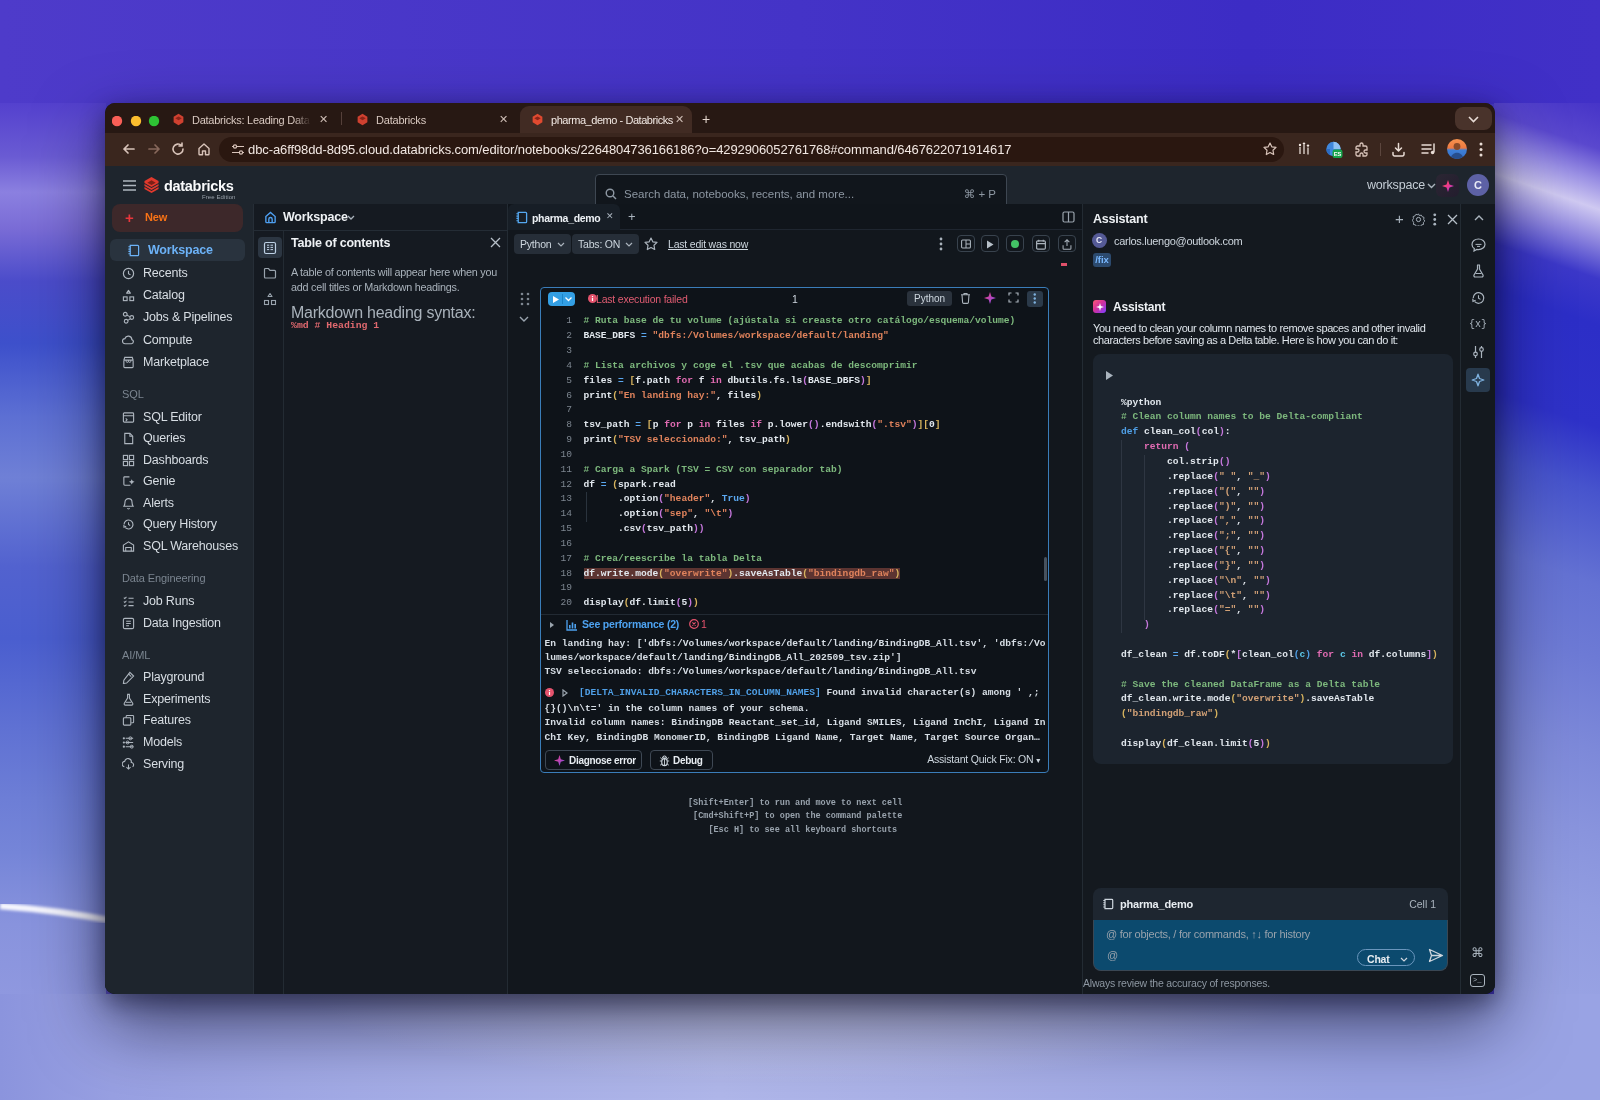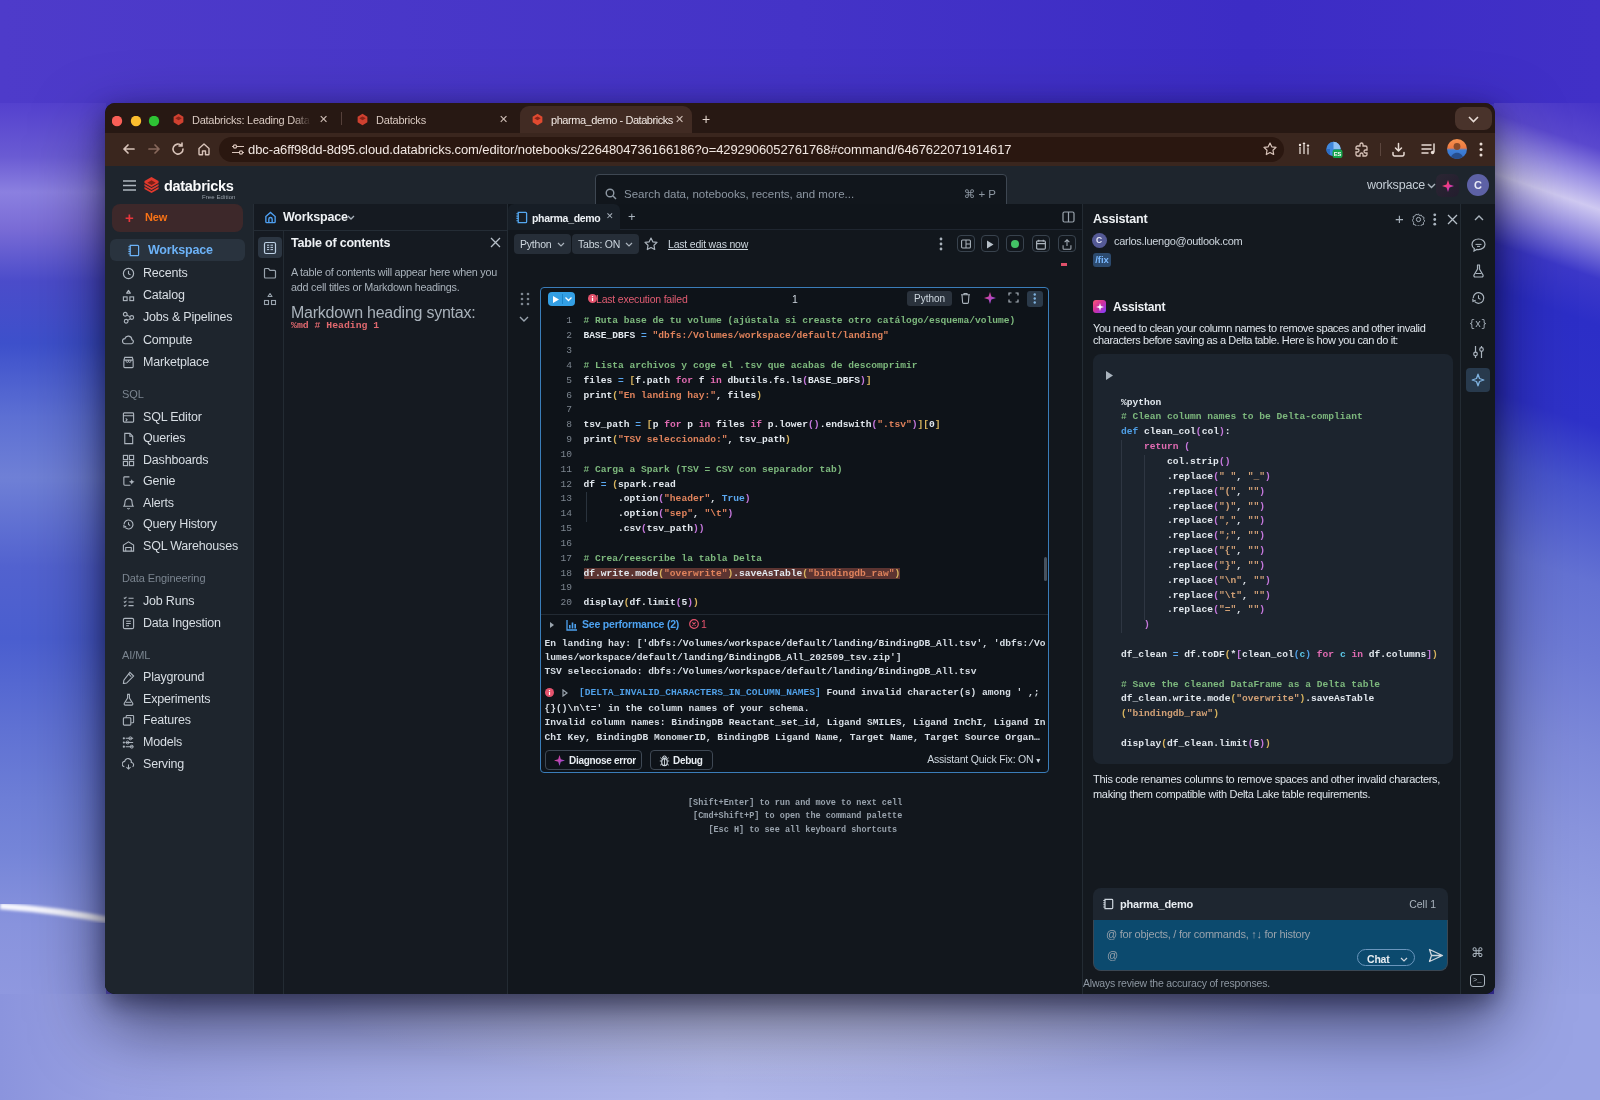--- a/index.html
+++ b/index.html
@@ -578,21 +578,20 @@
     <span class="p">)</span>
 
 df_clean <span class="b">=</span> df.toDF<span class="y">(</span>*<span class="p">[</span>clean_col<span class="db">(</span><span class="cy">c</span><span class="db">)</span> <span class="k">for</span> <span class="cy">c</span> <span class="k">in</span> df.columns<span class="p">]</span><span class="y">)</span>
 
 <span class="g"># Save the cleaned DataFrame as a Delta table</span>
 df_clean.write.mode<span class="y">(</span><span class="st2">"overwrite"</span><span class="y">)</span>.saveAsTable
 <span class="y">(</span><span class="st2">"bindingdb_raw"</span><span class="y">)</span>
 
 display<span class="y">(</span>df_clean.limit<span class="p">(</span>5<span class="p">)</span><span class="y">)</span></pre>
         </div>
-        <div class="abs" style="left:10px;top:567.5px;font-size:11px;letter-spacing:-.3px;line-height:15px;color:#dfe5eb">This code renames columns to remove spaces and other invalid characters,<br>making them compatible with Delta Lake table requirements.</div>
         <div class="abs" style="left:10px;top:684px;width:355px;height:32px;background:#1e2630;border-radius:8px 8px 0 0">
           <svg class="abs" style="left:9px;top:10px" width="12" height="12" viewBox="0 0 14 14">
               <path d="M3.5 1.5h8A1 1 0 0 1 12.5 2.5v9a1 1 0 0 1-1 1h-8z" fill="none" stroke="#cdd5dd" stroke-width="1.4"></path>
               <path d="M1.5 3h2M1.5 5.5h2M1.5 8h2M1.5 10.5h2" stroke="#cdd5dd" stroke-width="1.2"></path>
             </svg>
           <span class="abs" style="left:27px;top:10px;font-size:11px;font-weight:bold;letter-spacing:-.2px;color:#e7ecf1">pharma_demo</span>
           <span class="abs" style="right:12px;top:10px;font-size:10.5px;color:#aab4be">Cell 1</span>
         </div>
         <div class="abs" style="left:10px;top:716px;width:355px;height:51px;background:#0c4a6e;border:1px solid #3a4754;border-top:none;border-radius:0 0 8px 8px">
           <div class="abs" style="left:12px;top:8px;font-size:11px;letter-spacing:-.25px;color:#98a2ac">@ for objects, / for commands, ↑↓ for history</div>

